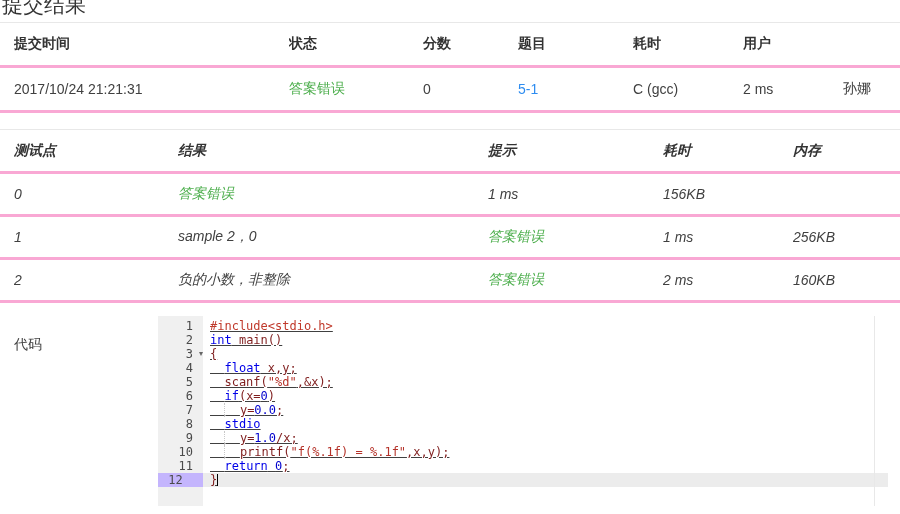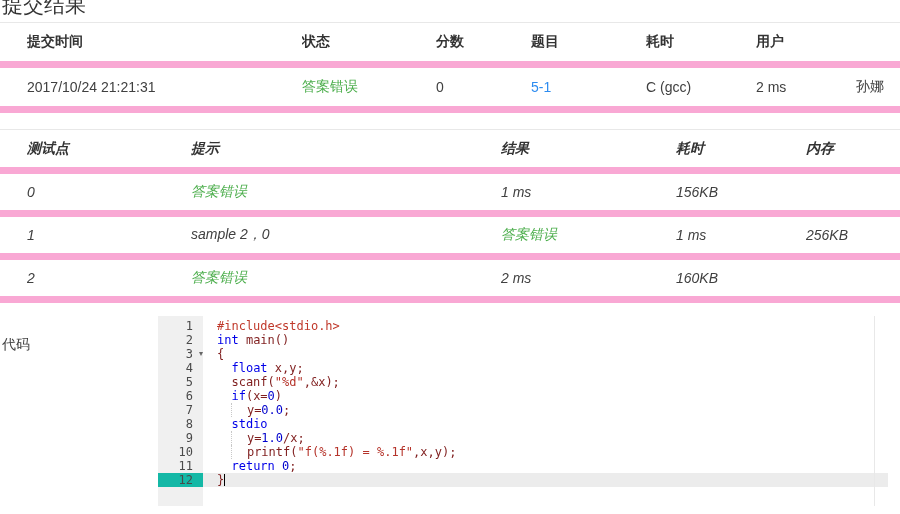--- a/index.html
+++ b/index.html
@@ -13,58 +13,58 @@
     font-size: 14px;
   }
   .page-title {
     font-size: 21px; font-weight: 400; color: #333;
     margin: -10px 0 0 2px; line-height: 30px;
   }
   
   .tbl { border-top: 1px solid #e8e8e8; }
   .trow {
     display: grid; align-items: center;
-    padding-left: 27px;
-    border-bottom: 7px solid #f9a8d4;
+    padding-left: 14px;
+    border-bottom: 3px solid #f9a8d4;
   }
   .t1 .trow { grid-template-columns: 275px 134px 95px 115px 110px 100px 1fr; height: 45px; }
   .t2 .trow { grid-template-columns: 164px 310px 175px 130px 1fr; font-style: italic; }
   .t2 .thead { height: 44px; }
   .t2 .tdata { height: 43px; }
   .t1 { margin-top: 2px; }
   .t2 { margin-top: 16px; }
   .thead > div { font-weight: 700; color: #333; }
   .cell { overflow: hidden; white-space: nowrap; }
   .status-green { color: var(--status-green, #4cae4c); }
   .link-blue { color: var(--link-blue, #2d8cf0); text-decoration: none; cursor: pointer; }
   
   .code-section { margin-top: 13px; display: flex; }
-  .code-label { width: 158px; padding: 20px 0 0 2px; color: #404040; }
+  .code-label { width: 158px; padding: 20px 0 0 14px; color: #404040; }
   .editor {
     position: relative; width: 730px; height: 190px;
     display: flex; background: #fff;
     font-family: "DejaVu Sans Mono", "Liberation Mono", monospace;
     font-size: 12px; line-height: 14px;
   }
   .gutter {
     width: 45px; background: #f0f0f0; padding-top: 3px;
     color: #4a4a4a; flex: 0 0 45px;
   }
   .gut-cell {
     height: 14px; line-height: 14px; text-align: right;
     padding-right: 10px; position: relative;
   }
-  .gut-cell.active { background: #14b8a6; }
+  .gut-cell.active { background: #c4b5fd; text-align: center; }
   .fold {
     position: absolute; right: 0; top: 0;
     font-size: 8px; color: #666;
     font-family: "DejaVu Sans", sans-serif;
   }
   .code-pane { flex: 1 1 auto; padding-top: 3px; position: relative; }
-  .code-line { height: 14px; white-space: pre; padding-left: 14px; }
+  .code-line { height: 14px; white-space: pre; padding-left: 7px; text-decoration: underline; }
   .code-line.active { background: #ececec; }
   .print-margin {
     position: absolute; left: 716px; top: 0; bottom: 0;
     width: 1px; background: #e8e8e8;
   }
   .p   { color: #7f1d1d; }
   .kw  { color: var(--keyword-blue, #0000e8); }
   .num { color: var(--number-blue, #0000cd); }
   .str { color: var(--string-red, #b5332a); }
   .pre { color: var(--preprocessor-red, #c0392b); }
@@ -95,40 +95,41 @@
     <div class="cell"><a class="link-blue">5-1</a></div>
     <div class="cell">C (gcc)</div>
     <div class="cell">2 ms</div>
     <div class="cell">孙娜</div>
   </div>
 </div>
 
 <div class="tbl t2">
   <div class="trow thead">
     <div class="cell">测试点</div>
+    <div class="cell">结果</div>
     <div class="cell">提示</div>
-    <div class="cell">结果</div>
     <div class="cell">耗时</div>
     <div class="cell">内存</div>
   </div>
   <div class="trow tdata">
     <div class="cell">0</div>
     <div class="cell status-green">答案错误</div>
     <div class="cell">1 ms</div>
     <div class="cell">156KB</div>
   </div>
   <div class="trow tdata">
     <div class="cell">1</div>
     <div class="cell">sample 2，0</div>
     <div class="cell status-green">答案错误</div>
     <div class="cell">1 ms</div>
     <div class="cell">256KB</div>
   </div>
   <div class="trow tdata">
     <div class="cell">2</div>
+    <div class="cell">负的小数，非整除</div>
     <div class="cell status-green">答案错误</div>
     <div class="cell">2 ms</div>
     <div class="cell">160KB</div>
   </div>
 </div>
 
 <div class="code-section">
   <div class="code-label">代码</div>
   <div class="editor">
     <div class="gutter">

